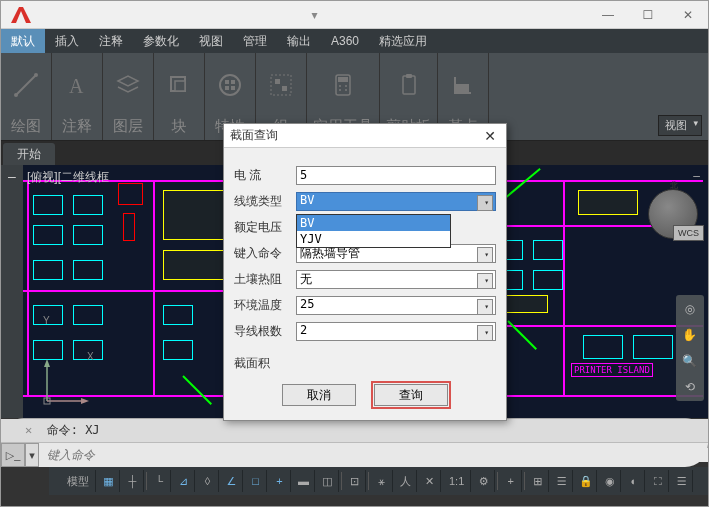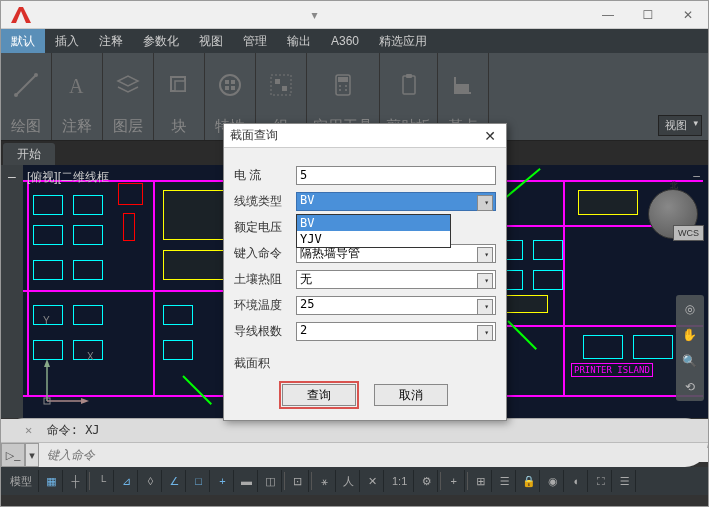--- a/index.html
+++ b/index.html
@@ -64,21 +64,21 @@
   .ucs .axis { position: absolute; font-size: 10px; }
   
   
   .cmdline { background: #e8e8e8; border-top: 1px solid #aaa; border-radius: 23px; }
   .cmdline .cmd-hist { font-family: Consolas, monospace; font-size: 12px; color: #333; padding: 3px 24px; background: #dcdcdc; border-bottom: 1px solid #bbb; }
   .cmdline .cmd-row { display: flex; align-items: center; height: 24px; }
   .cmdline .cmd-icon { width: 24px; height: 24px; background: #c8c8c8; border: 1px solid #999; display: flex; align-items: center; justify-content: center; color: #444; font-size: 11px; }
   .cmdline .cmd-input { flex: 1; border: none; background: #e8e8e8; padding: 0 8px; font-family: Consolas, monospace; font-size: 12px; color: #999; font-style: italic; outline: none; }
   
   
-  .statusbar { height: 28px; background: #33393d; display: flex; align-items: center; padding: 0 3px; gap: 2px; }
+  .statusbar { height: 28px; background: #33393d; display: flex; align-items: center; padding: 0 12px; gap: 2px; margin-left: 48px; }
   .statusbar .sb-item { height: 22px; min-width: 22px; display: flex; align-items: center; justify-content: center; color: #aaa; font-size: 11px; padding: 0 3px; border-right: 1px solid #22272a; }
   .statusbar .sb-item.txt { padding: 0 6px; }
   .statusbar .sb-item.active { color: #6fb4e6; }
   .statusbar .sep { width: 1px; height: 18px; background: #555; }
   
   
   .dialog { position: absolute; left: 222px; top: 122px; width: 284px; background: #f0f0f0; border: 1px solid #888; box-shadow: 2px 2px 8px rgba(0,0,0,0.4); z-index: 100; }
   .dialog .dlg-title { height: 24px; display: flex; align-items: center; justify-content: space-between; padding: 0 6px; background: #fff; border-bottom: 1px solid #ccc; }
   .dialog .dlg-title .dtext { font-size: 12px; color: #333; }
   .dialog .dlg-title .dclose { font-size: 14px; color: #333; cursor: pointer; width: 20px; text-align: center; }
@@ -403,17 +403,17 @@
     </div>
     <div class="frow">
       <div class="flabel">导线根数</div>
       <div class="fselect"><span>2</span><span class="arrow">▾</span></div>
     </div>
     <div style="height:6px"></div>
     <div class="frow">
       <div class="flabel">截面积</div>
     </div>
     <div class="btnrow">
+      <button class="dbtn">取消</button>
       <button class="dbtn primary">查询</button>
-      <button class="dbtn">取消</button>
     </div>
   </div>
 </div>
 
 </body></html>

